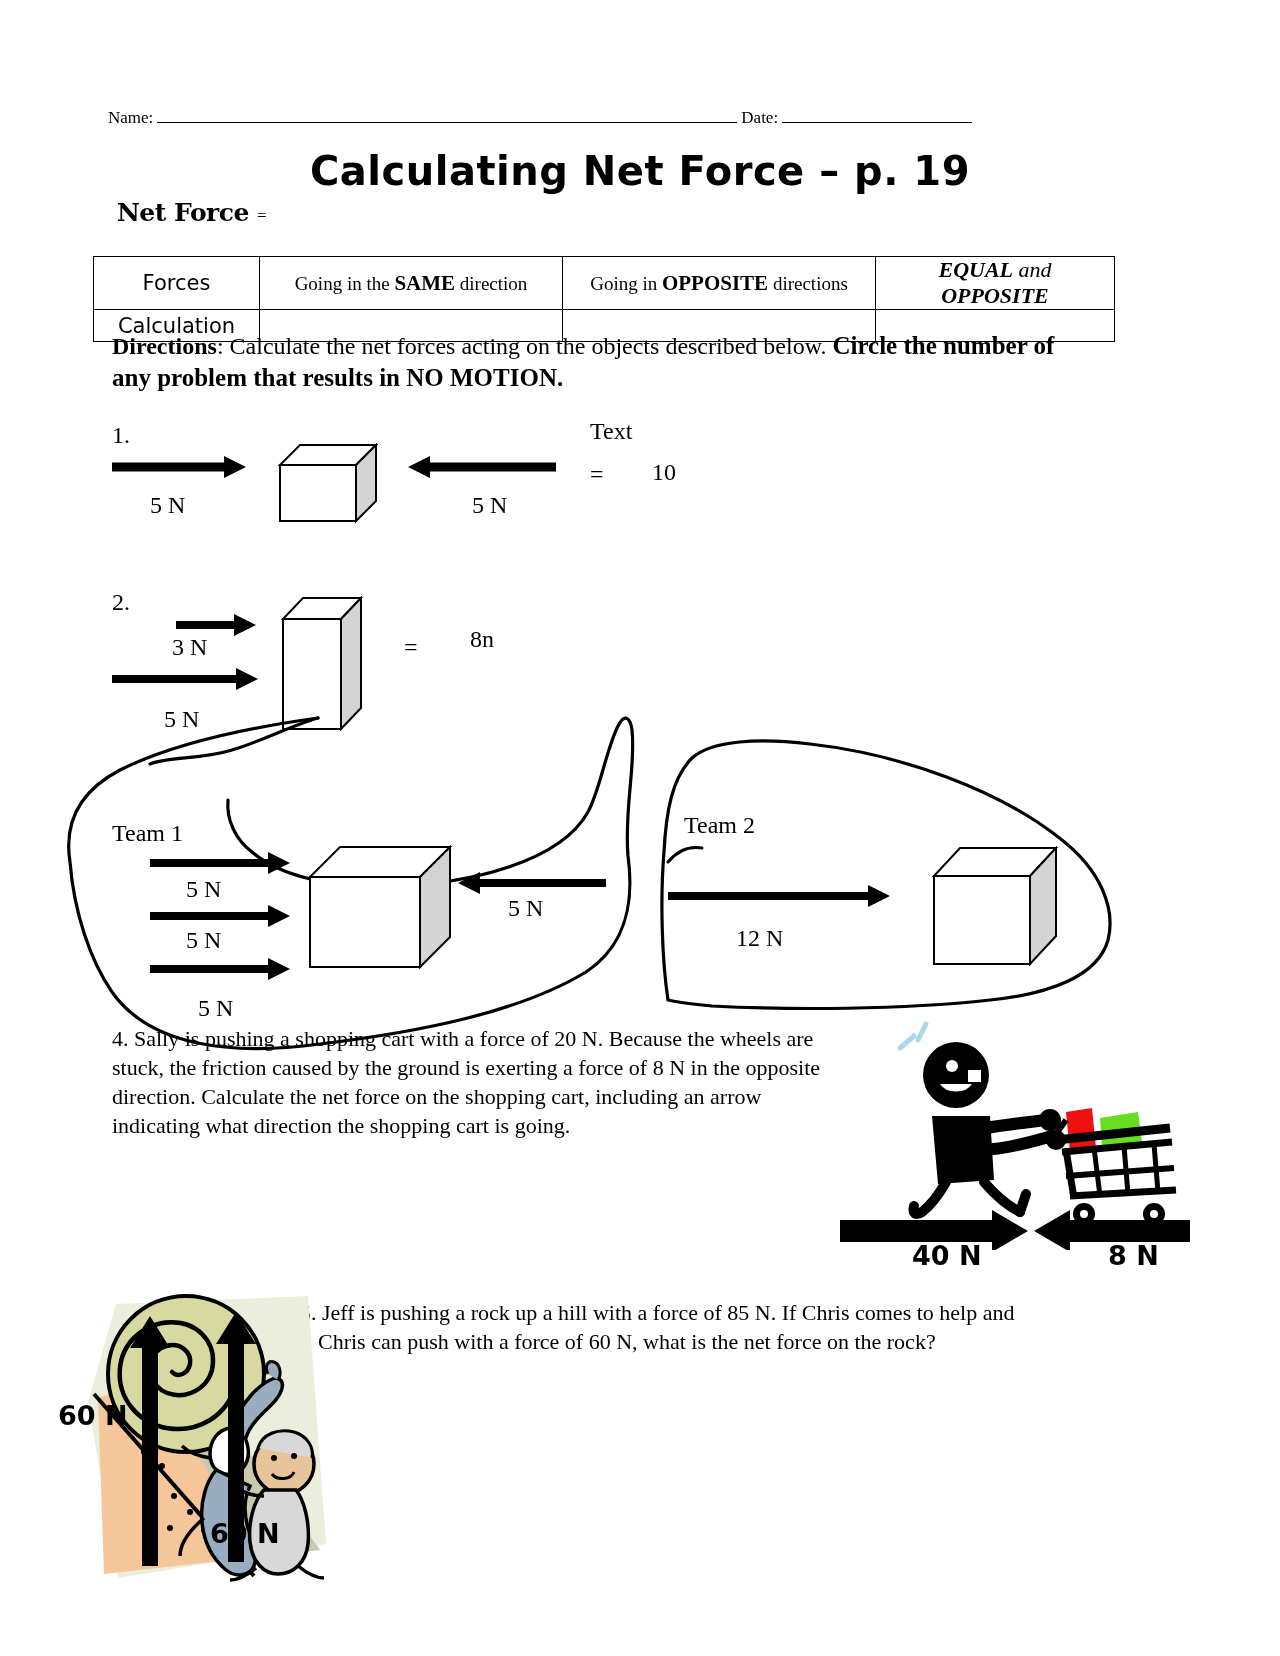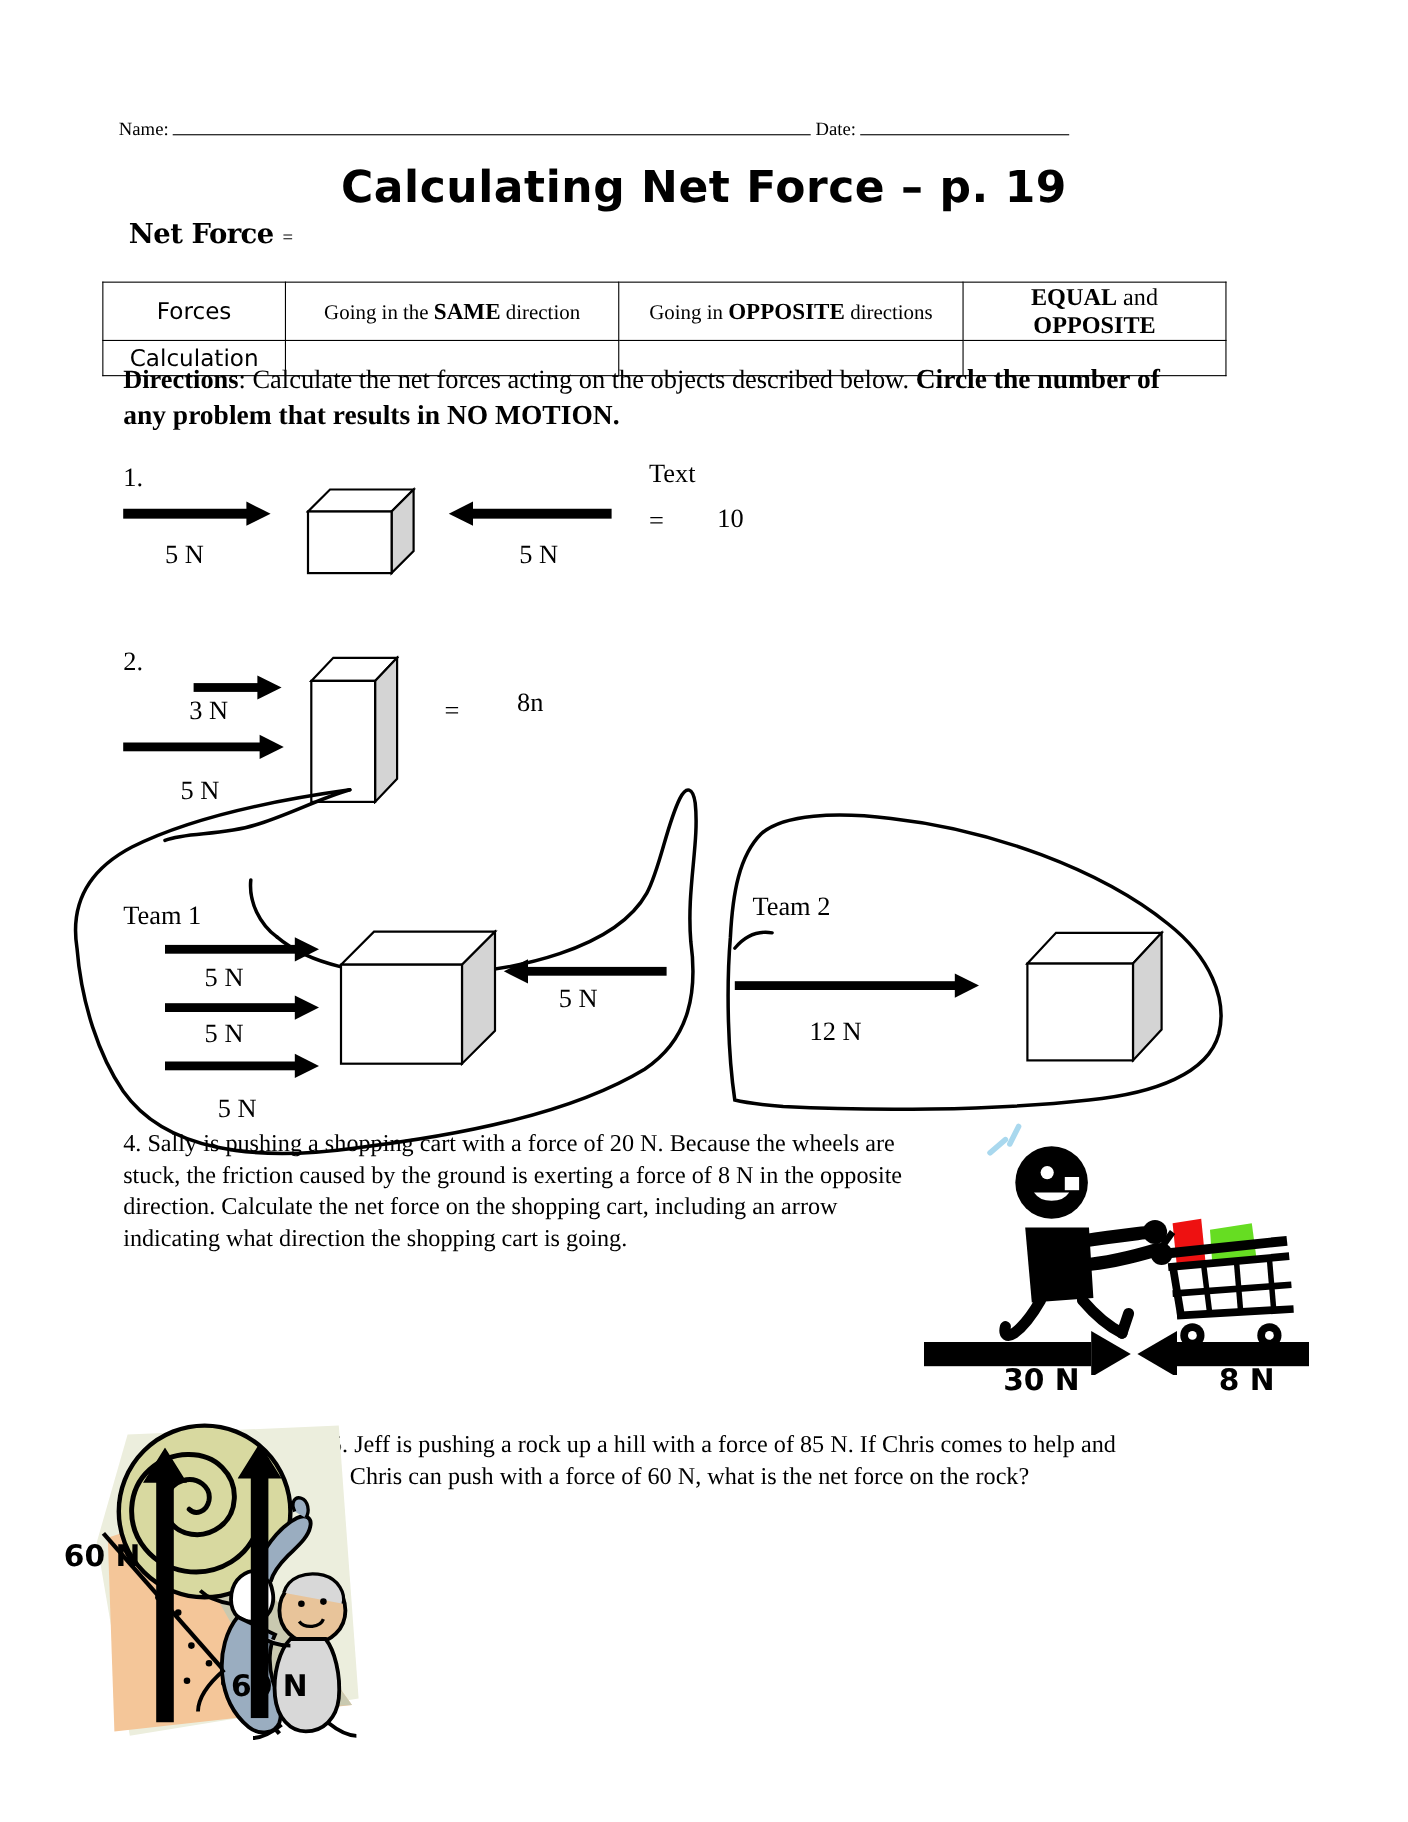--- a/index.html
+++ b/index.html
@@ -92,21 +92,21 @@
     font-family: "DejaVu Sans", sans-serif;
     font-size: 21px;
     text-align: center;
   }
   .thead-cell {
     font-family: "Liberation Serif", serif;
     font-size: 19px;
     text-align: center;
   }
   .thead-cell b { font-size: 21px; }
-  .thead-cell.big { font-size: 22px; }
+  .thead-cell.big { font-size: 22px; font-style: italic; }
   .thead-cell.big b { font-size: 22px; }
 
   
   .directions {
     position: absolute;
     left: 112px;
     top: 330px;
     width: 985px;
     font-size: 24px;
     line-height: 1.28;
@@ -376,21 +376,21 @@
   <svg class="clip" style="left:840px; top:1206px;" width="350" height="44" viewBox="0 0 350 44">
     <g>
       <rect x="0" y="14" width="152" height="22" fill="#000"></rect>
       <polygon points="152,4 188,25 152,46" fill="#000"></polygon>
     </g>
     <g>
       <rect x="230" y="14" width="120" height="22" fill="#000"></rect>
       <polygon points="230,4 194,25 230,46" fill="#000"></polygon>
     </g>
   </svg>
-  <div class="bold-n" style="left:912px; top:1240px;">30 N</div>
+  <div class="bold-n" style="left:912px; top:1240px;">40 N</div>
   <div class="bold-n" style="left:1108px; top:1240px;">8 N</div>
 
   <div class="t small" style="left:300px; top:1300px;">5. Jeff is pushing a rock up a hill with a force of 85 N.  If Chris comes to help and</div>
   <div class="t small" style="left:318px; top:1329px;">Chris can push with a force of 60 N, what is the net force on the rock?</div>
 
   <svg class="clip" style="left:58px; top:1282px;" width="290" height="300" viewBox="0 0 290 300">
 
     <path d="M 30 120 L 58 22 L 250 14 L 268 262 L 60 296 Z" fill="#eceedd"></path>
 
     <polygon points="40,116 130,86 262,268 46,292" fill="#f4c699"></polygon>

